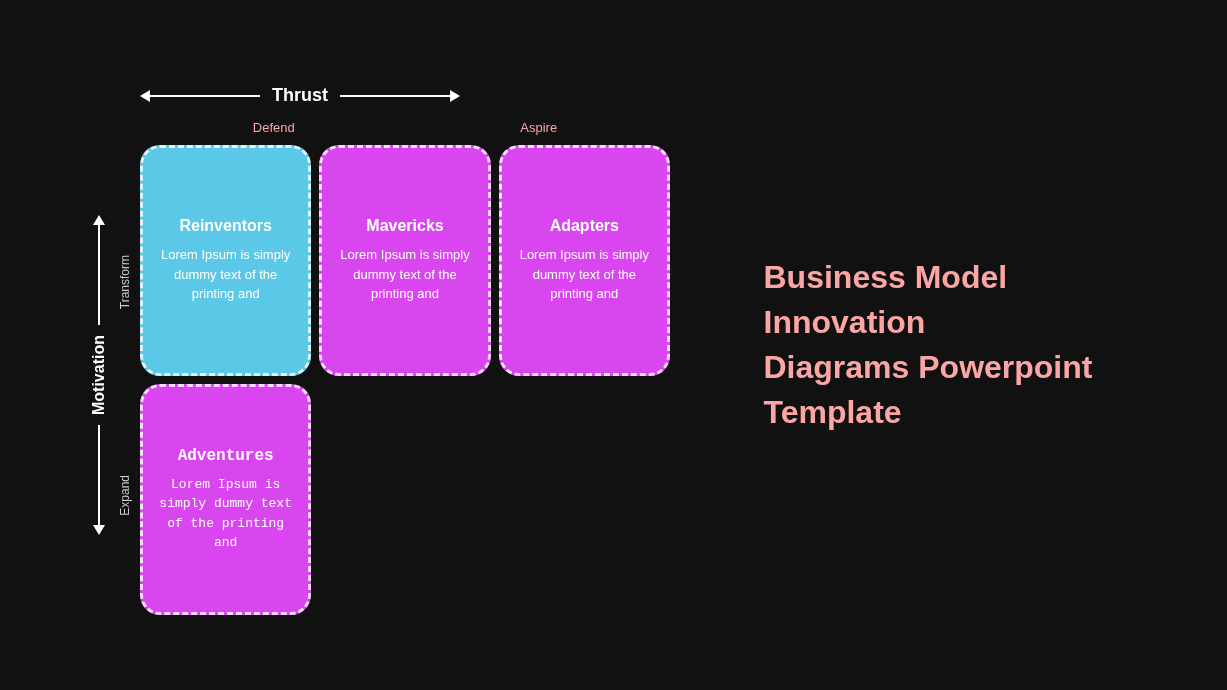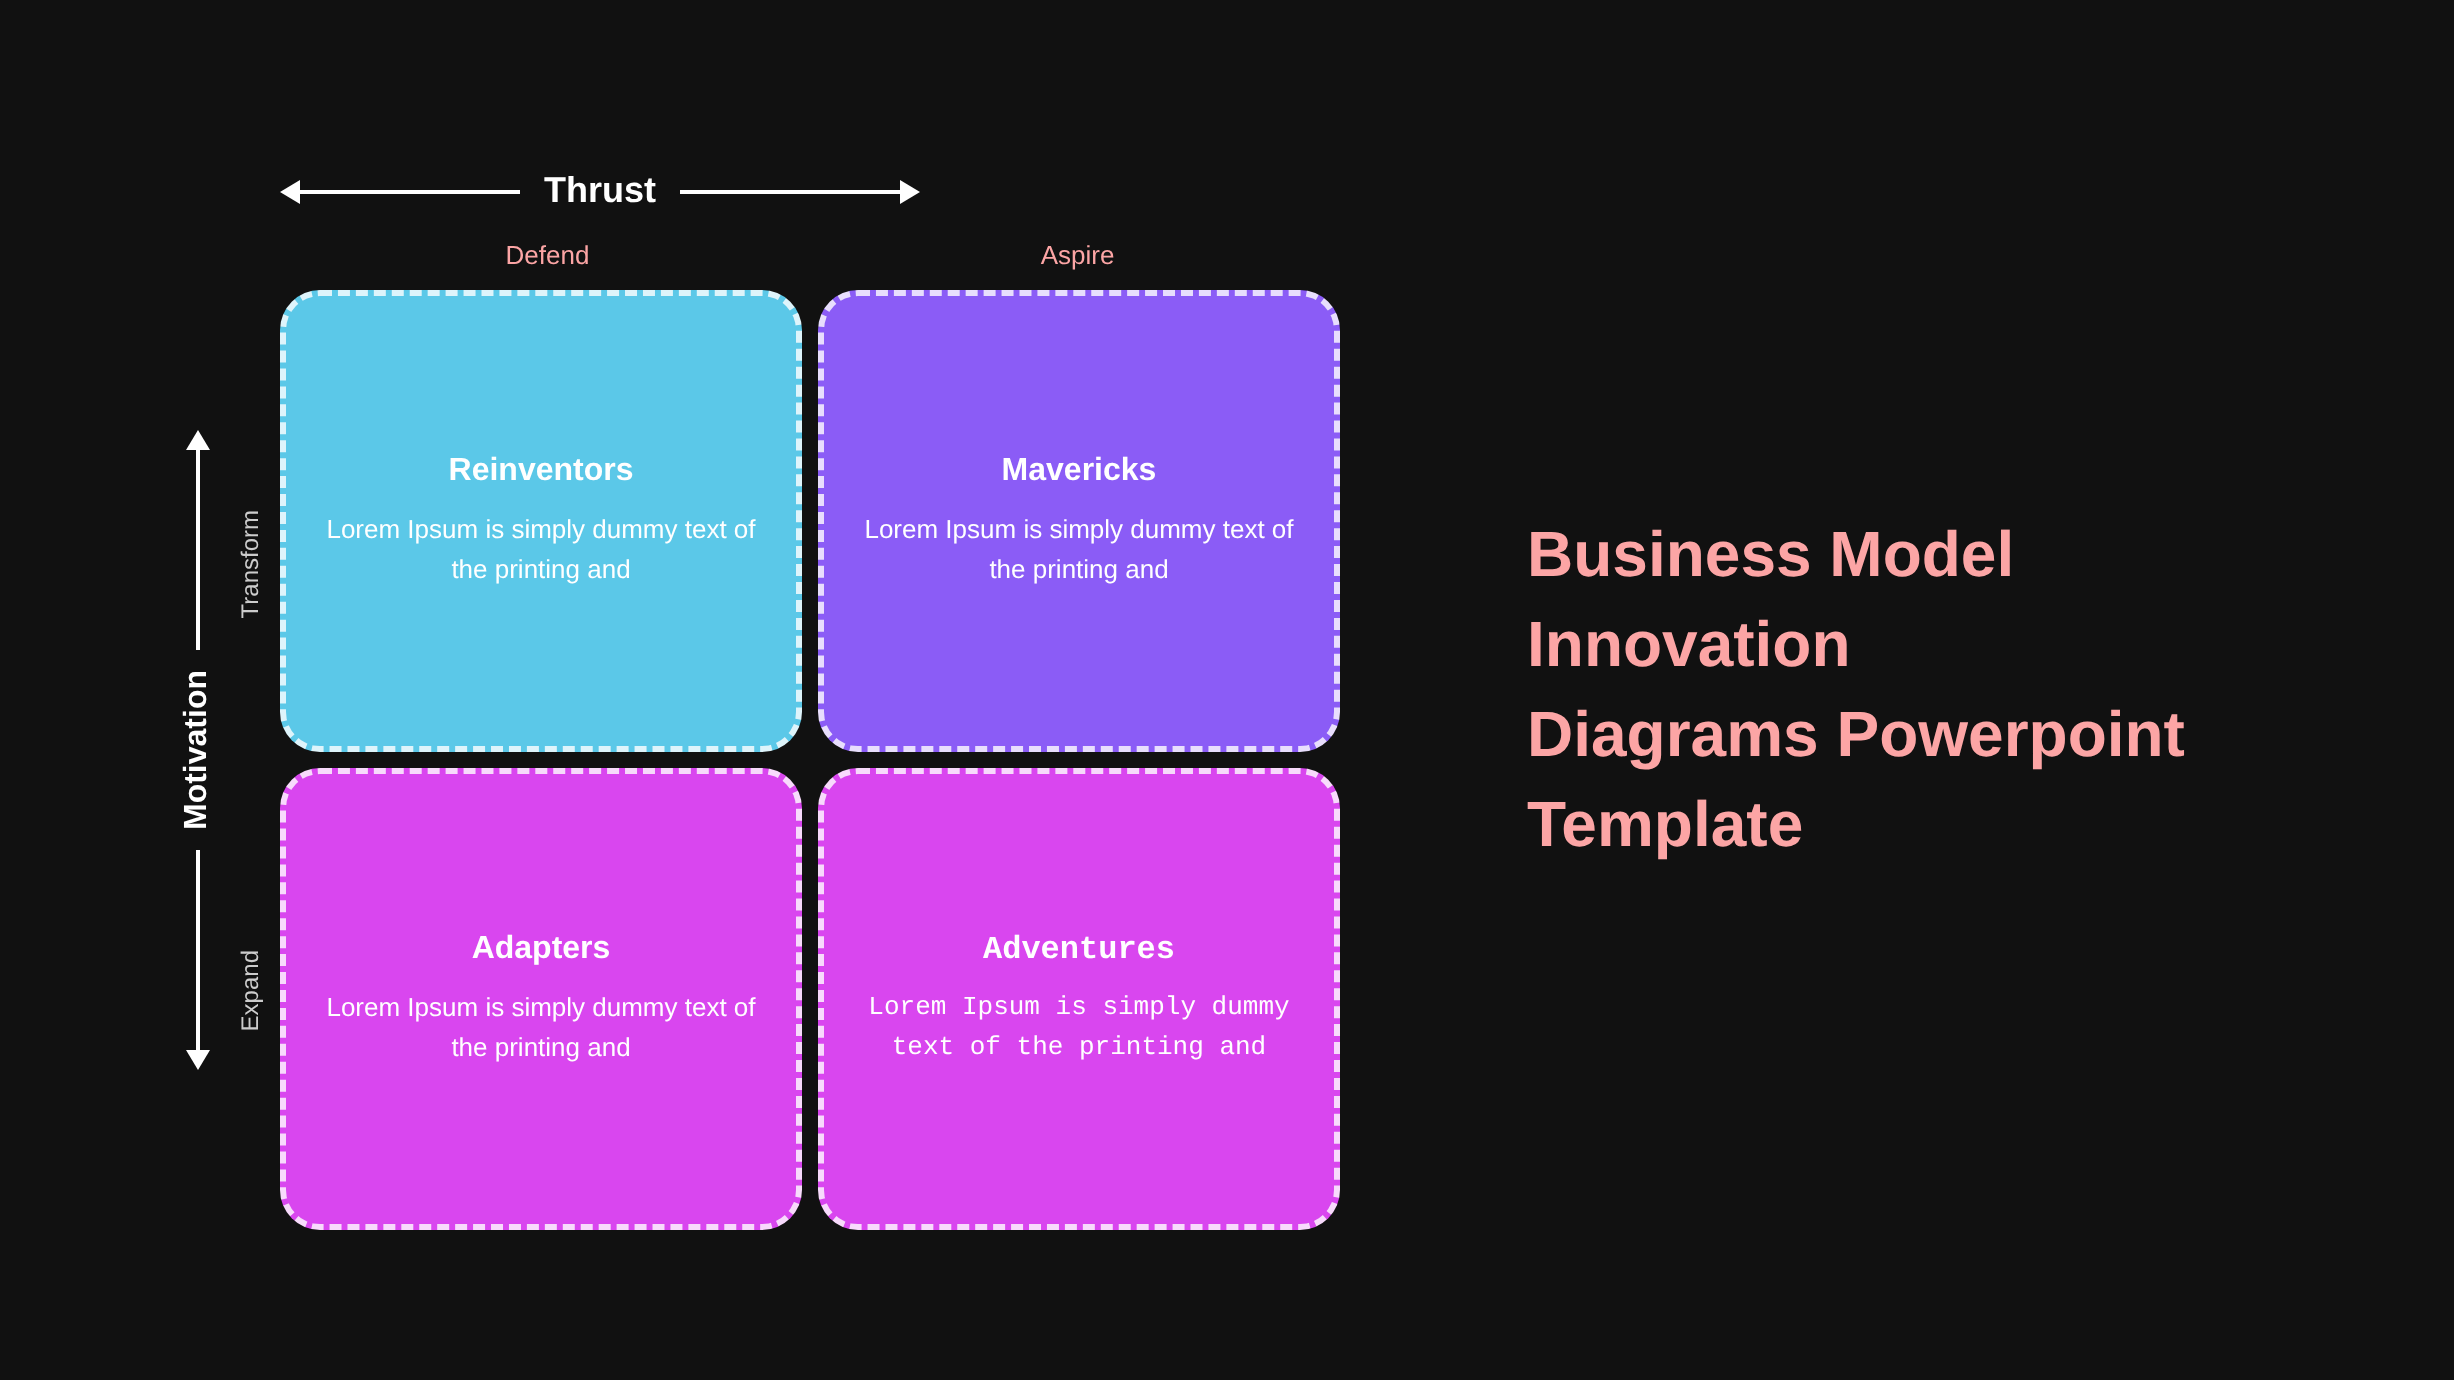--- a/index.html
+++ b/index.html
@@ -159,42 +159,42 @@
     }
 
     
     .quadrant-grid {
       position: absolute;
       top: 90px;
       left: 80px;
       right: 10px;
       bottom: 20px;
       display: grid;
-      grid-template-columns: 1fr 1fr;
+      grid-template-columns: 1fr 1fr 1fr;
       grid-template-rows: 1fr 1fr;
       gap: 8px;
     }
 
     .quad-card {
       border-radius: 20px;
       border: 3px dashed rgba(255,255,255,0.8);
       display: flex;
       flex-direction: column;
       align-items: center;
       justify-content: center;
       padding: 20px 15px;
       text-align: center;
     }
 
     .quad-card.reinventors {
       background: #5bc8e8;
     }
 
     .quad-card.mavericks {
-      background: #8b5cf6;
+      background: #d946ef;
     }
 
     .quad-card.adapters {
       background: #d946ef;
     }
 
     .quad-card.adventures {
       background: #d946ef;
       font-family: Liberation Mono, monospace;
     }

